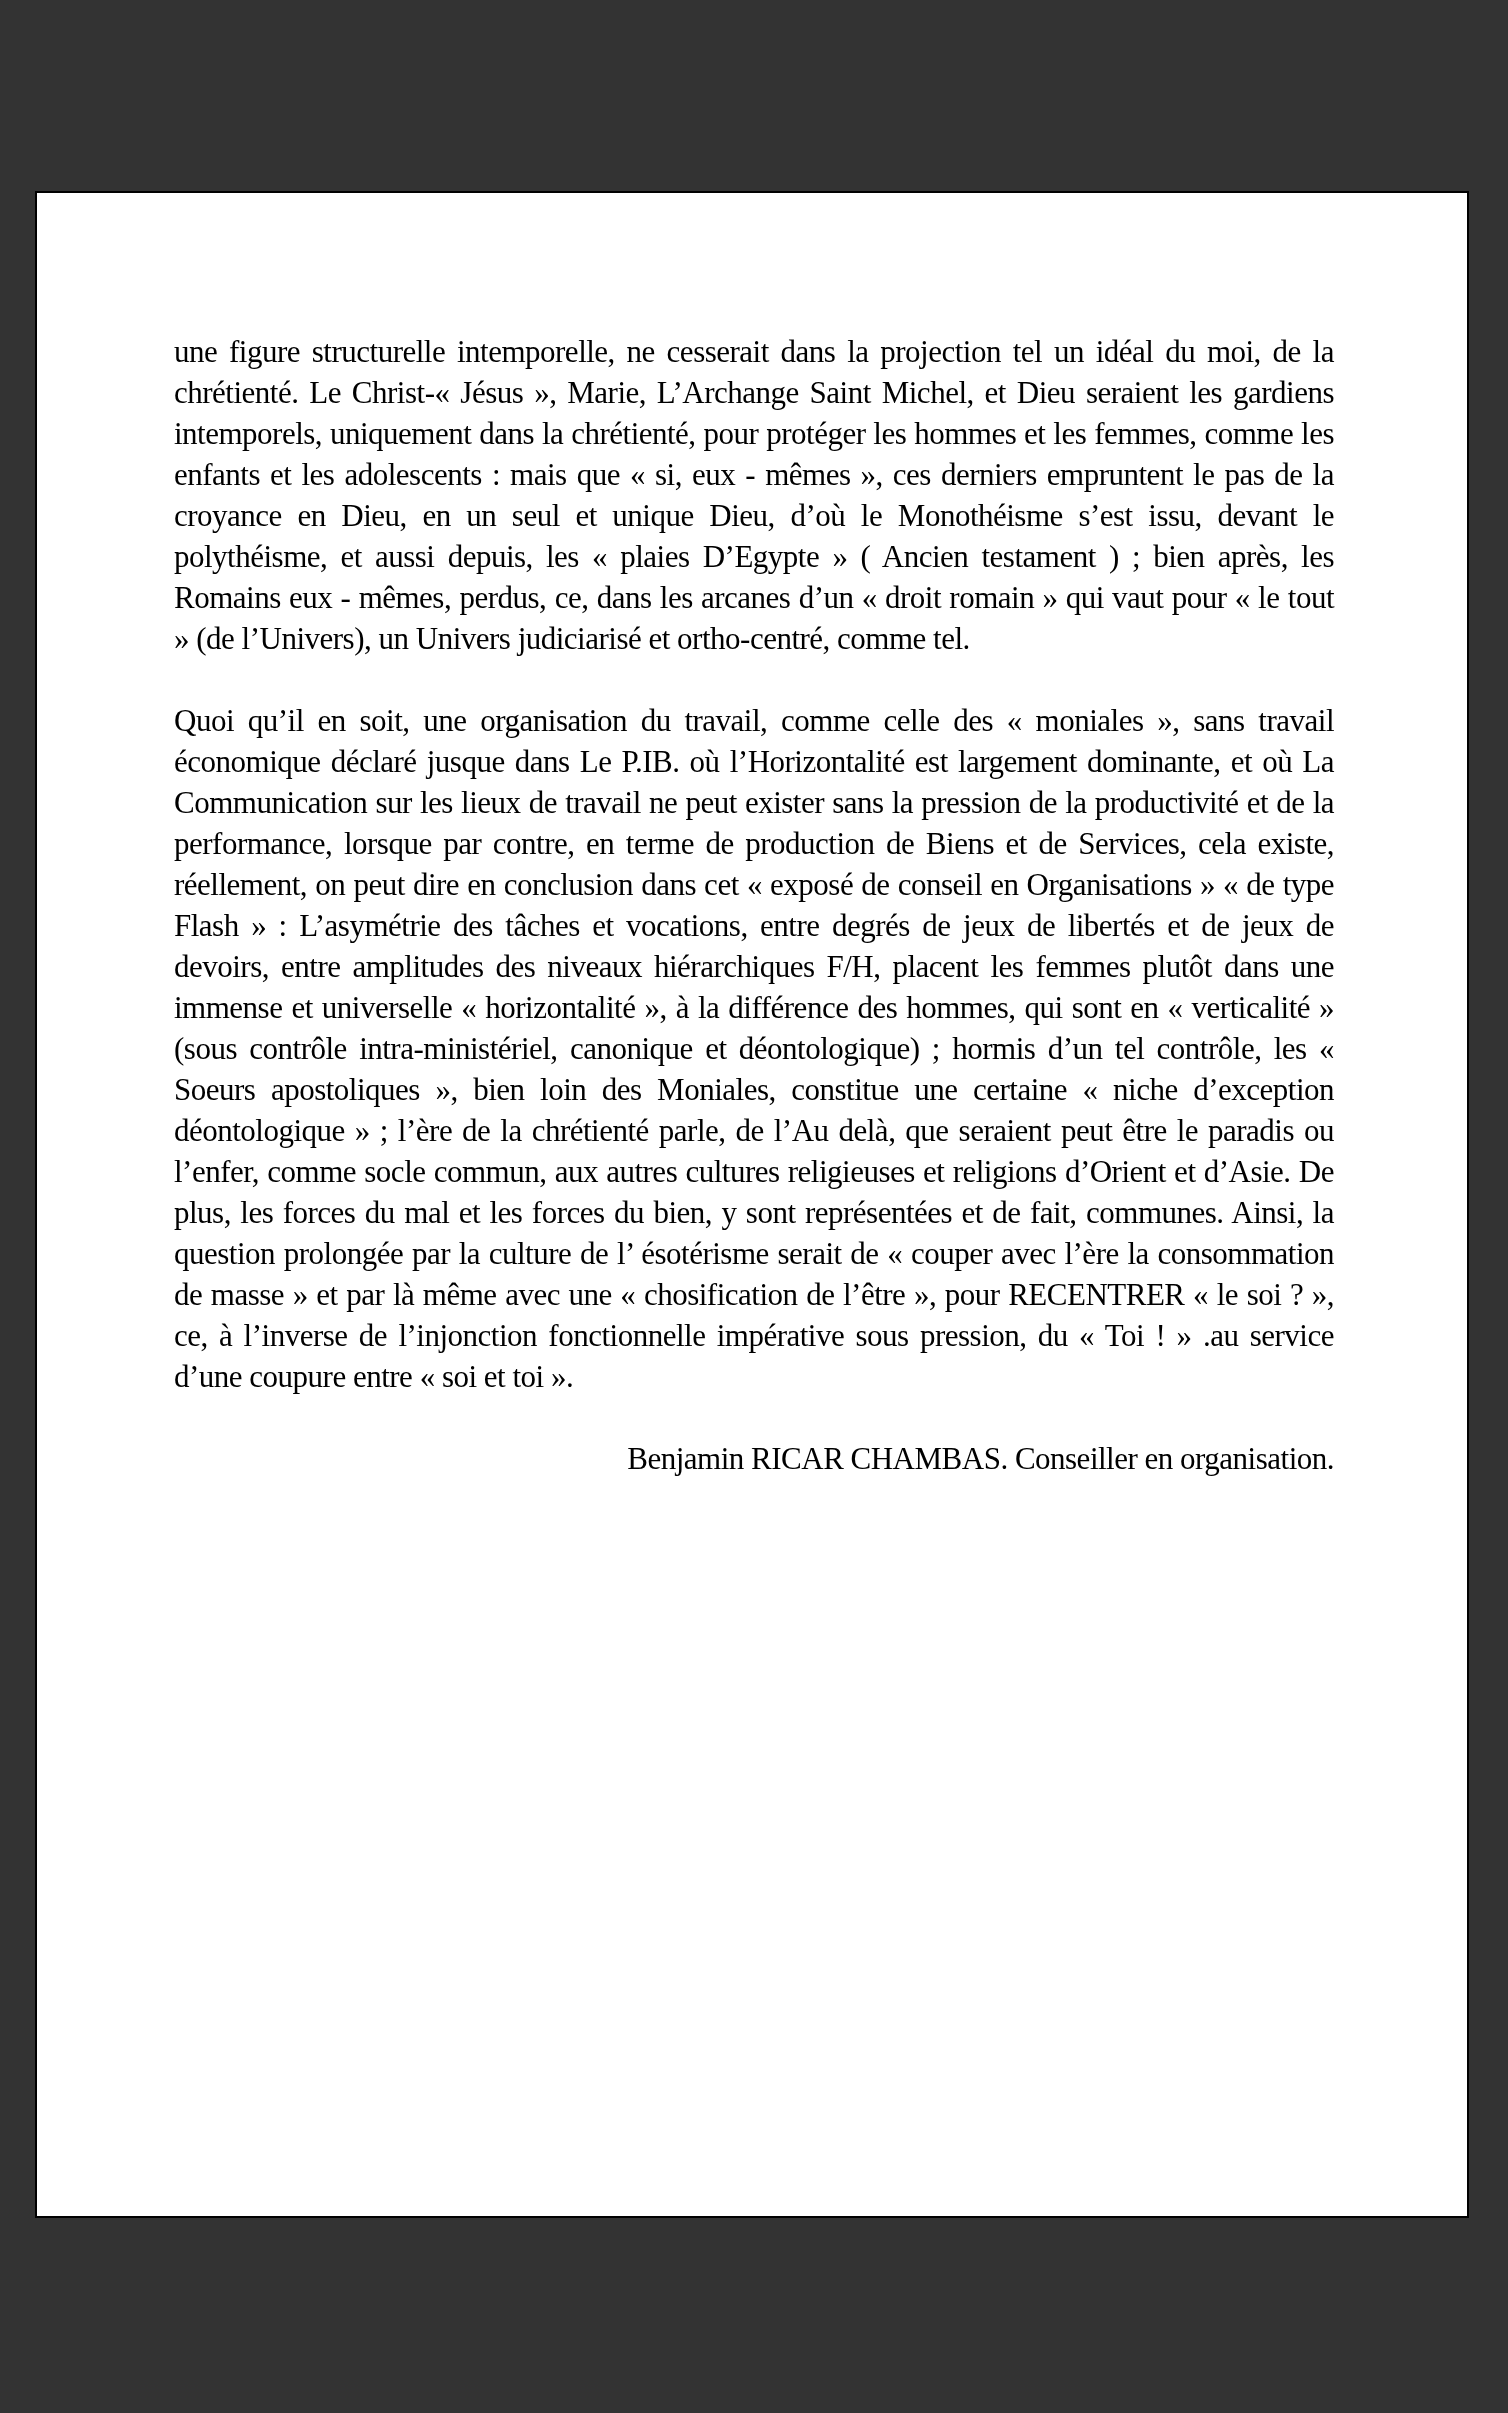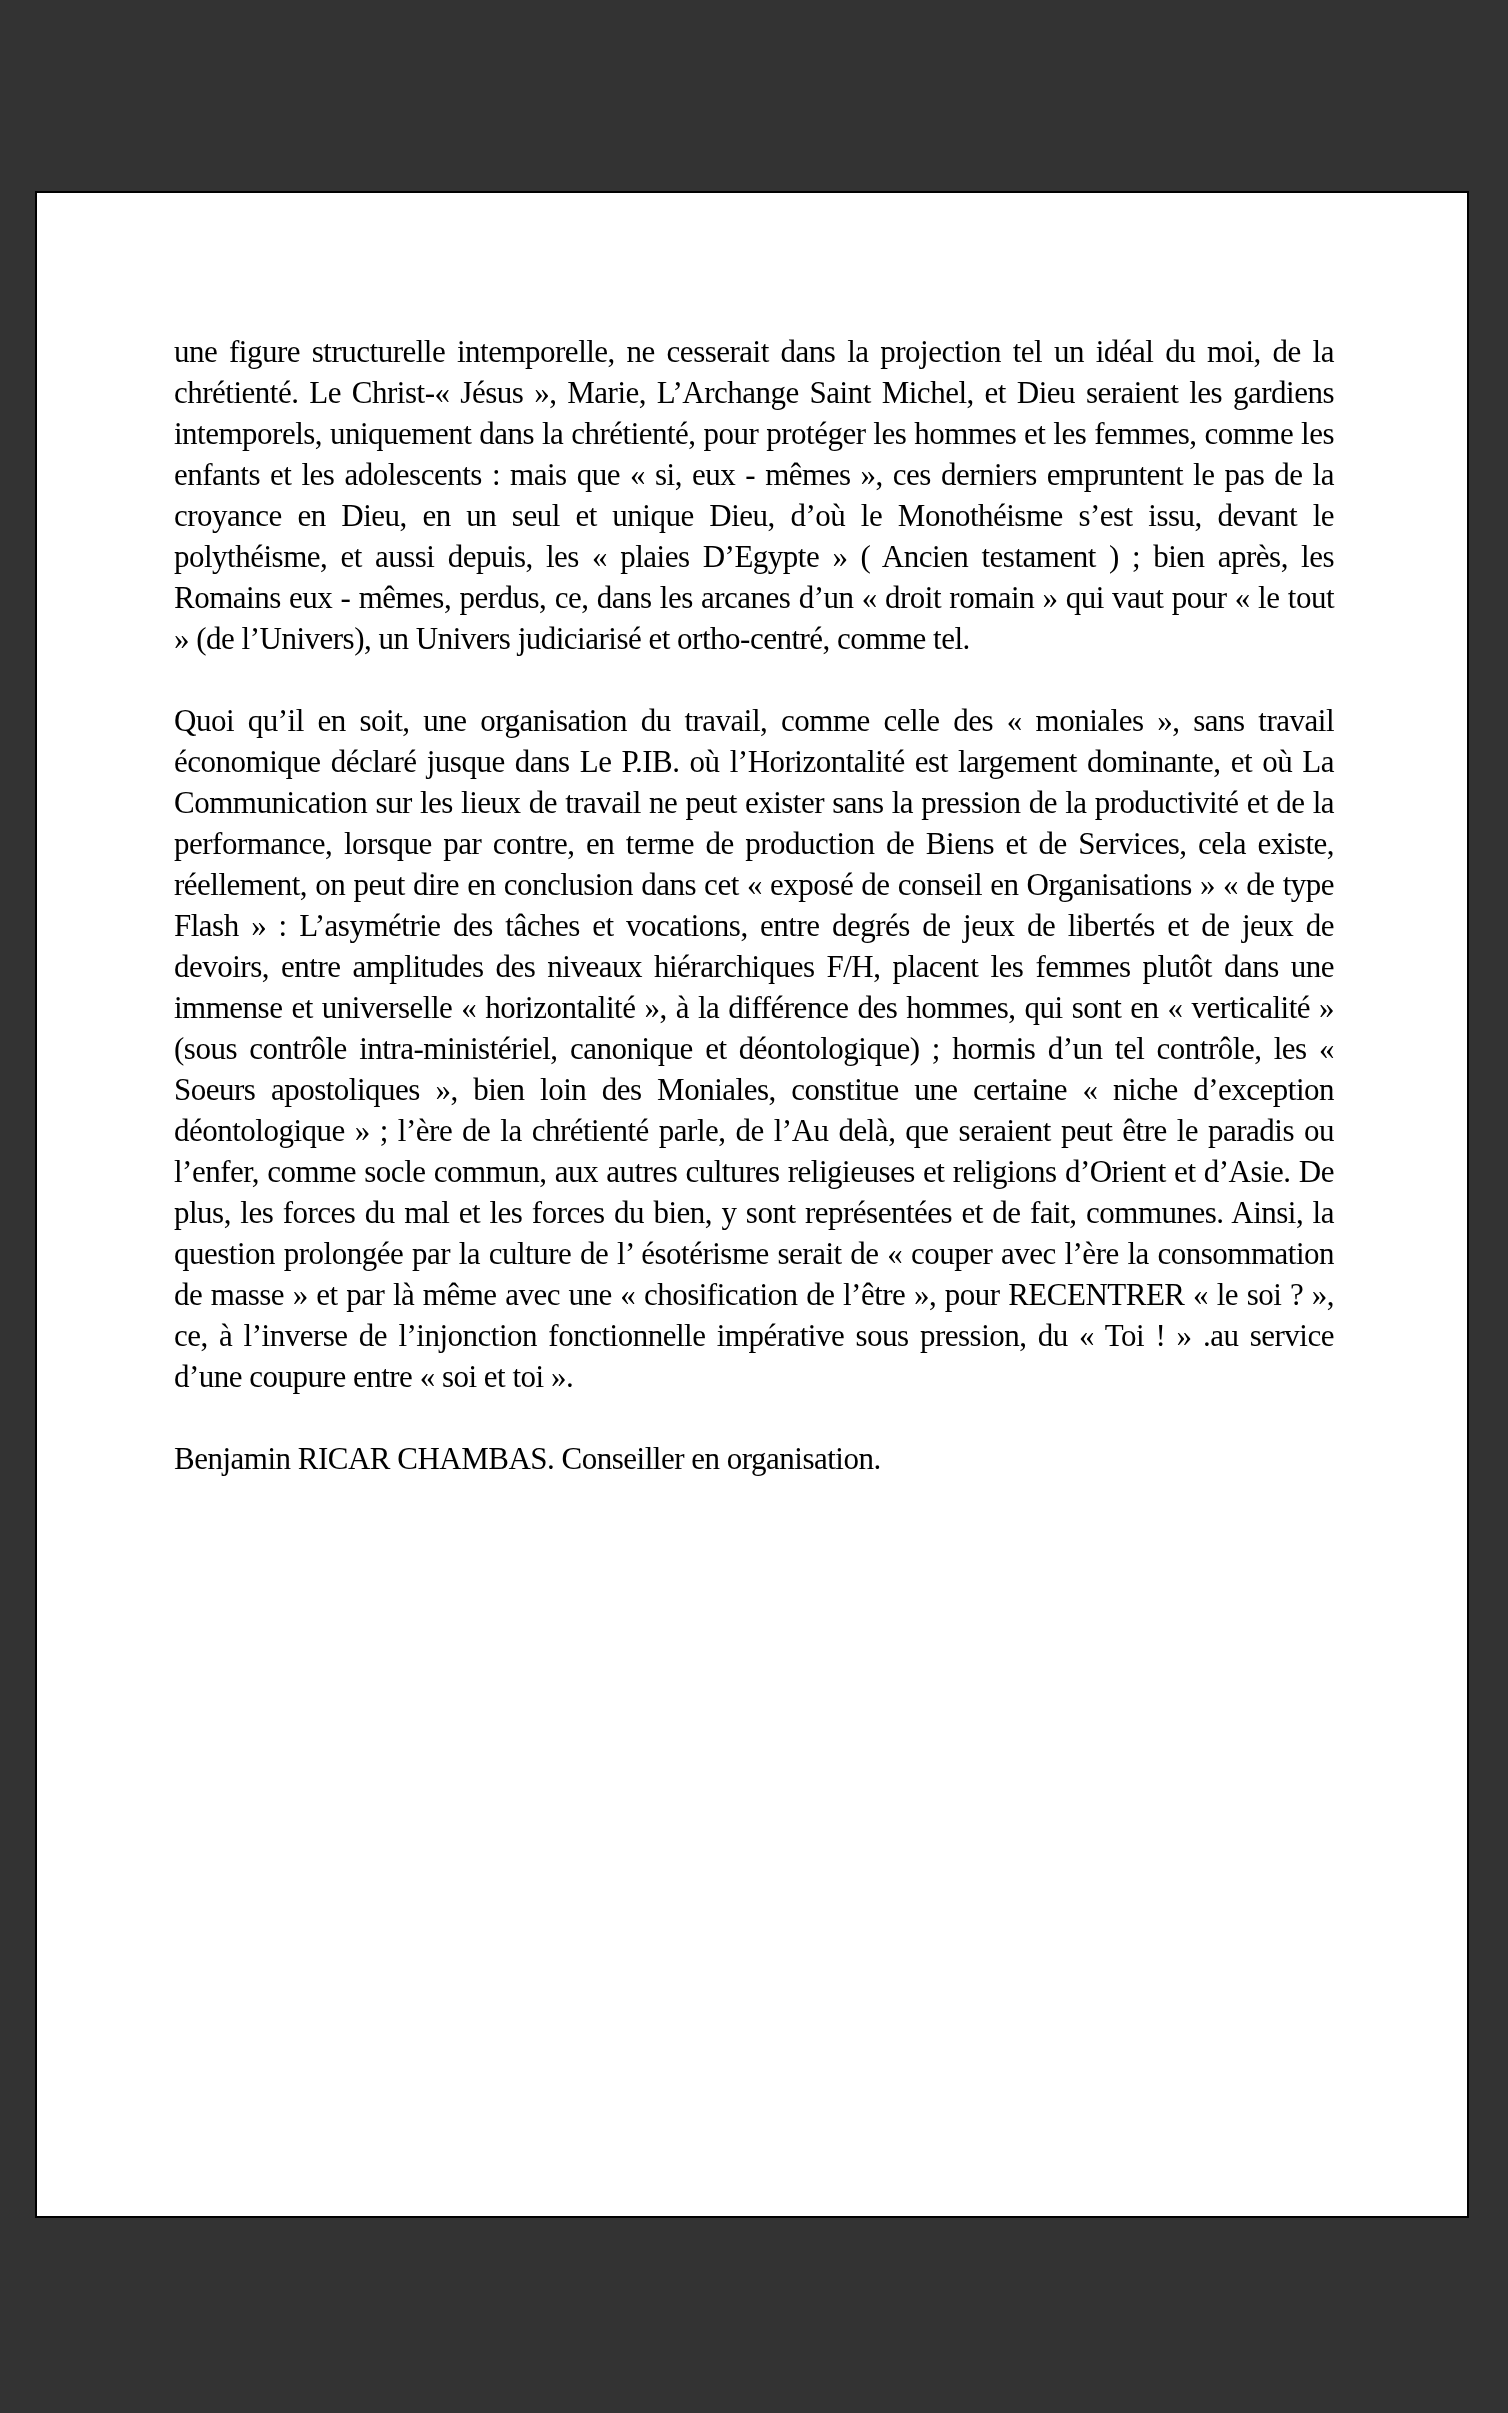--- a/index.html
+++ b/index.html
@@ -39,21 +39,21 @@
       margin: 0;
       text-align: justify;
       text-align-last: left;
       hyphens: none;
     }
     .para + .para {
       margin-top: 41px;
     }
     .signature {
       margin: 41px 0 0 0;
-      text-align: left;
+      text-align: right;
     }
   </style>
 </head>
 <body>
 
 <div class="page">
   <div class="content">
     <p class="para">une figure structurelle intemporelle, ne cesserait dans la projection tel un idéal du moi, de la chrétienté. Le Christ-«  Jésus  », Marie, L’Archange Saint Michel, et Dieu seraient les gardiens intemporels, uniquement dans la chrétienté, pour protéger les hommes et les femmes, comme les enfants et les adolescents : mais que «  si, eux - mêmes  », ces derniers empruntent le pas de la croyance en Dieu, en un seul et unique Dieu, d’où le Monothéisme s’est issu, devant le polythéisme, et aussi depuis, les «  plaies D’Egypte  » ( Ancien testament ) ; bien après, les Romains eux - mêmes, perdus, ce, dans les arcanes d’un «  droit romain  » qui vaut pour «  le tout  » (de l’Univers), un Univers judiciarisé et ortho-centré, comme tel.</p>
     <p class="para">Quoi qu’il en soit, une organisation du travail, comme celle des «  moniales  », sans travail économique déclaré jusque dans Le P.IB. où l’Horizontalité est largement dominante, et où La Communication sur les lieux de travail ne peut exister sans la pression de la productivité et de la performance, lorsque par contre, en terme de production de Biens et de Services, cela existe, réellement, on peut dire en conclusion dans cet «  exposé de conseil en Organisations  » «  de type Flash  » : L’asymétrie des tâches et vocations, entre degrés de  jeux de libertés et de jeux de devoirs, entre amplitudes des niveaux hiérarchiques F/H, placent les femmes plutôt dans une immense et universelle «  horizontalité », à la différence des hommes, qui sont en «  verticalité » (sous contrôle intra-ministériel, canonique et déontologique) ; hormis d’un tel contrôle, les «  Soeurs apostoliques  », bien loin des Moniales, constitue une certaine «  niche d’exception déontologique  » ; l’ère de la chrétienté parle, de l’Au delà, que seraient peut être le paradis ou l’enfer, comme socle commun, aux autres cultures religieuses et religions d’Orient et d’Asie. De plus, les forces du mal et les forces du bien, y sont représentées et de fait, communes. Ainsi, la question prolongée par la culture de l’ ésotérisme serait de «  couper avec l’ère la consommation de masse  » et par là même avec une «  chosification de l’être  », pour RECENTRER «  le soi ?  », ce, à l’inverse de l’injonction fonctionnelle impérative sous pression, du «  Toi !  » .au service d’une coupure entre «  soi et toi  ».</p>
     <p class="signature">Benjamin RICAR CHAMBAS. Conseiller en organisation.</p>

